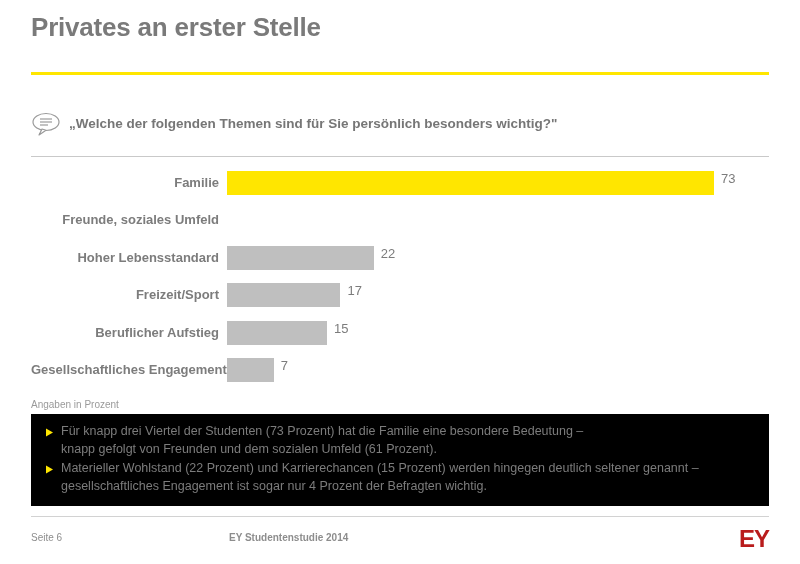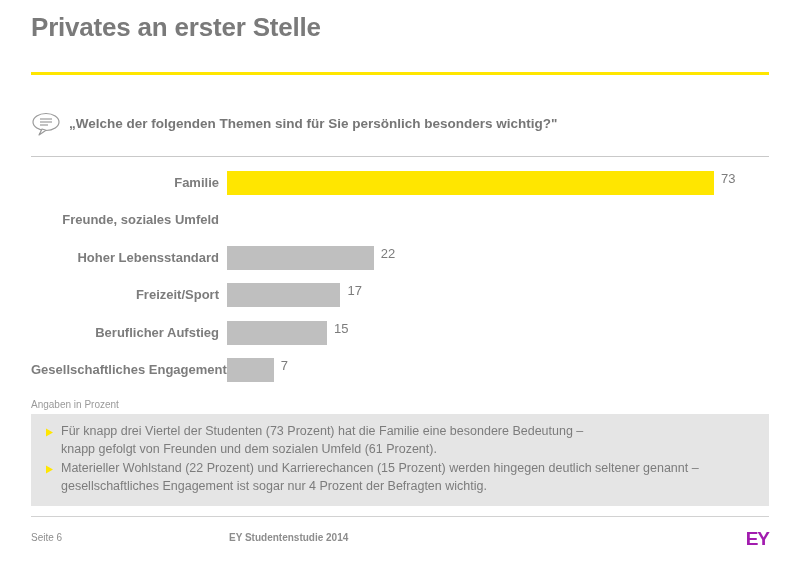--- a/index.html
+++ b/index.html
@@ -145,21 +145,21 @@
     white-space: nowrap;
   }
 
   
   .insights {
     position: absolute;
     left: 31px;
     top: 414px;
     width: 738px;
     height: 92px;
-    background: #e5e5e5;
+    background: #000000;
     box-sizing: border-box;
     padding: 9px 20px 9px 14px;
   }
 
   .insight {
     display: flex;
     align-items: flex-start;
     margin-bottom: 2px;
   }
 
@@ -210,23 +210,23 @@
     font-size: 10px;
     color: #8d8d8d;
     line-height: 14px;
     white-space: nowrap;
     font-weight: bold;
   }
   .footer-logo {
     position: absolute;
     right: 0;
     top: 0;
-    font-size: 19px;
-    font-weight: bold;
-    color: #a21caf;
+    font-size: 24px;
+    font-weight: bold;
+    color: #b91c1c;
     letter-spacing: -1px;
     line-height: 22px;
   }
 </style>
 </head>
 <body>
 
 <div class="slide">
 
   <div class="title">Privates an erster Stelle</div>

